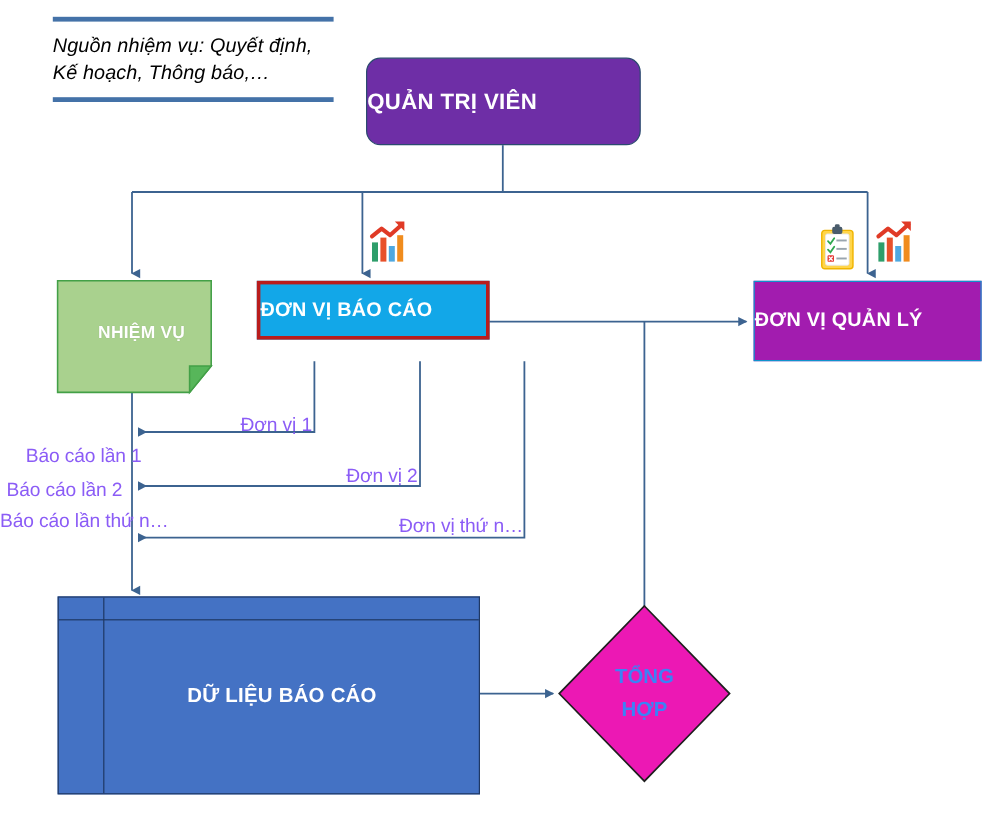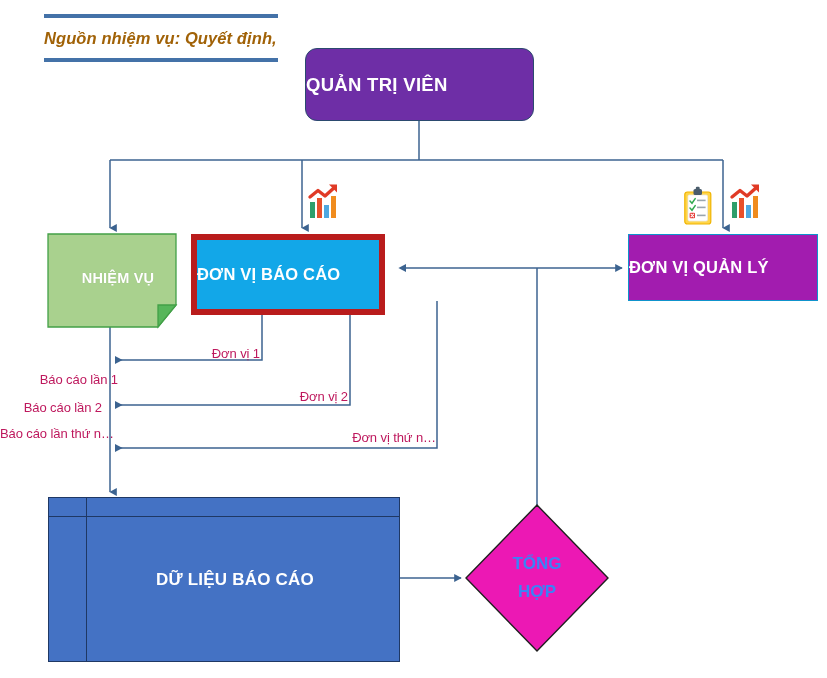--- a/index.html
+++ b/index.html
@@ -37,23 +37,22 @@
     height: 4px;
     background: #4472a8;
     width: 234px;
   }
   .callout .rule.top { margin-bottom: 9px; }
   .callout .rule.bottom { margin-top: 8px; }
   .callout .ctext {
     font-style: italic;
     font-size: 16.5px;
     line-height: 23px;
-    color: #a16207;
+    color: #000000;
     letter-spacing: 0.1px;
-    font-weight: bold;
   }
 
   
   .shape {
     position: absolute;
     box-sizing: border-box;
     display: flex;
     align-items: center;
     justify-content: flex-start;
     text-align: center;
@@ -84,26 +83,26 @@
   }
   .note-shape .note-label {
     position: relative;
     z-index: 2;
     width: 100%;
     padding-bottom: 6px;
     padding-left: 12px;
   }
 
   .unit-report-box {
-    left: 191px;
+    left: 214px;
     top: 234px;
     width: 194px;
-    height: 81px;
+    height: 49px;
     background: #12A7E8;
-    border: 6px solid #b91c1c;
+    border: 3px solid #b91c1c;
     font-size: 16.5px;
     letter-spacing: 0.2px;
   }
 
   .unit-manage-box {
     left: 628px;
     top: 234px;
     width: 190px;
     height: 67px;
     background: #a21caf;
@@ -168,22 +167,22 @@
     color: #3b82f6;
     font-weight: bold;
     font-size: 17px;
     line-height: 28px;
     z-index: 3;
   }
 
   
   .edge-label {
     position: absolute;
-    font-size: 13px;
-    color: #be185d;
+    font-size: 16px;
+    color: #8b5cf6;
     white-space: nowrap;
     letter-spacing: -0.1px;
   }
   .edge-label.right-align { text-align: right; }
 </style>
 </head>
 <body>
 
 <div id="canvas">
 
@@ -263,20 +262,21 @@
       <rect x="13" y="16.6" width="8.6" height="1.6" fill="#9AA5AE"></rect>
       <rect x="5.6" y="22.8" width="5.4" height="5.4" rx="1" fill="#E53935"></rect>
       <path d="M7,24.2 L9.6,26.8 M9.6,24.2 L7,26.8" stroke="#ffffff" stroke-width="1.1" stroke-linecap="round"></path>
       <rect x="13" y="24.6" width="8.6" height="1.6" fill="#9AA5AE"></rect>
     </g>
   </svg>
 
   <div class="callout">
     <div class="rule top"></div>
     <div class="ctext">Nguồn nhiệm vụ: Quyết định,</div>
+    <div class="ctext">Kế hoạch, Thông báo,…</div>
     <div class="rule bottom"></div>
   </div>
 
   <div class="shape admin-box">
     <span>QUẢN TRỊ VIÊN</span>
   </div>
 
   <div class="shape note-shape">
     <span class="note-label">NHIỆM VỤ</span>
   </div>

